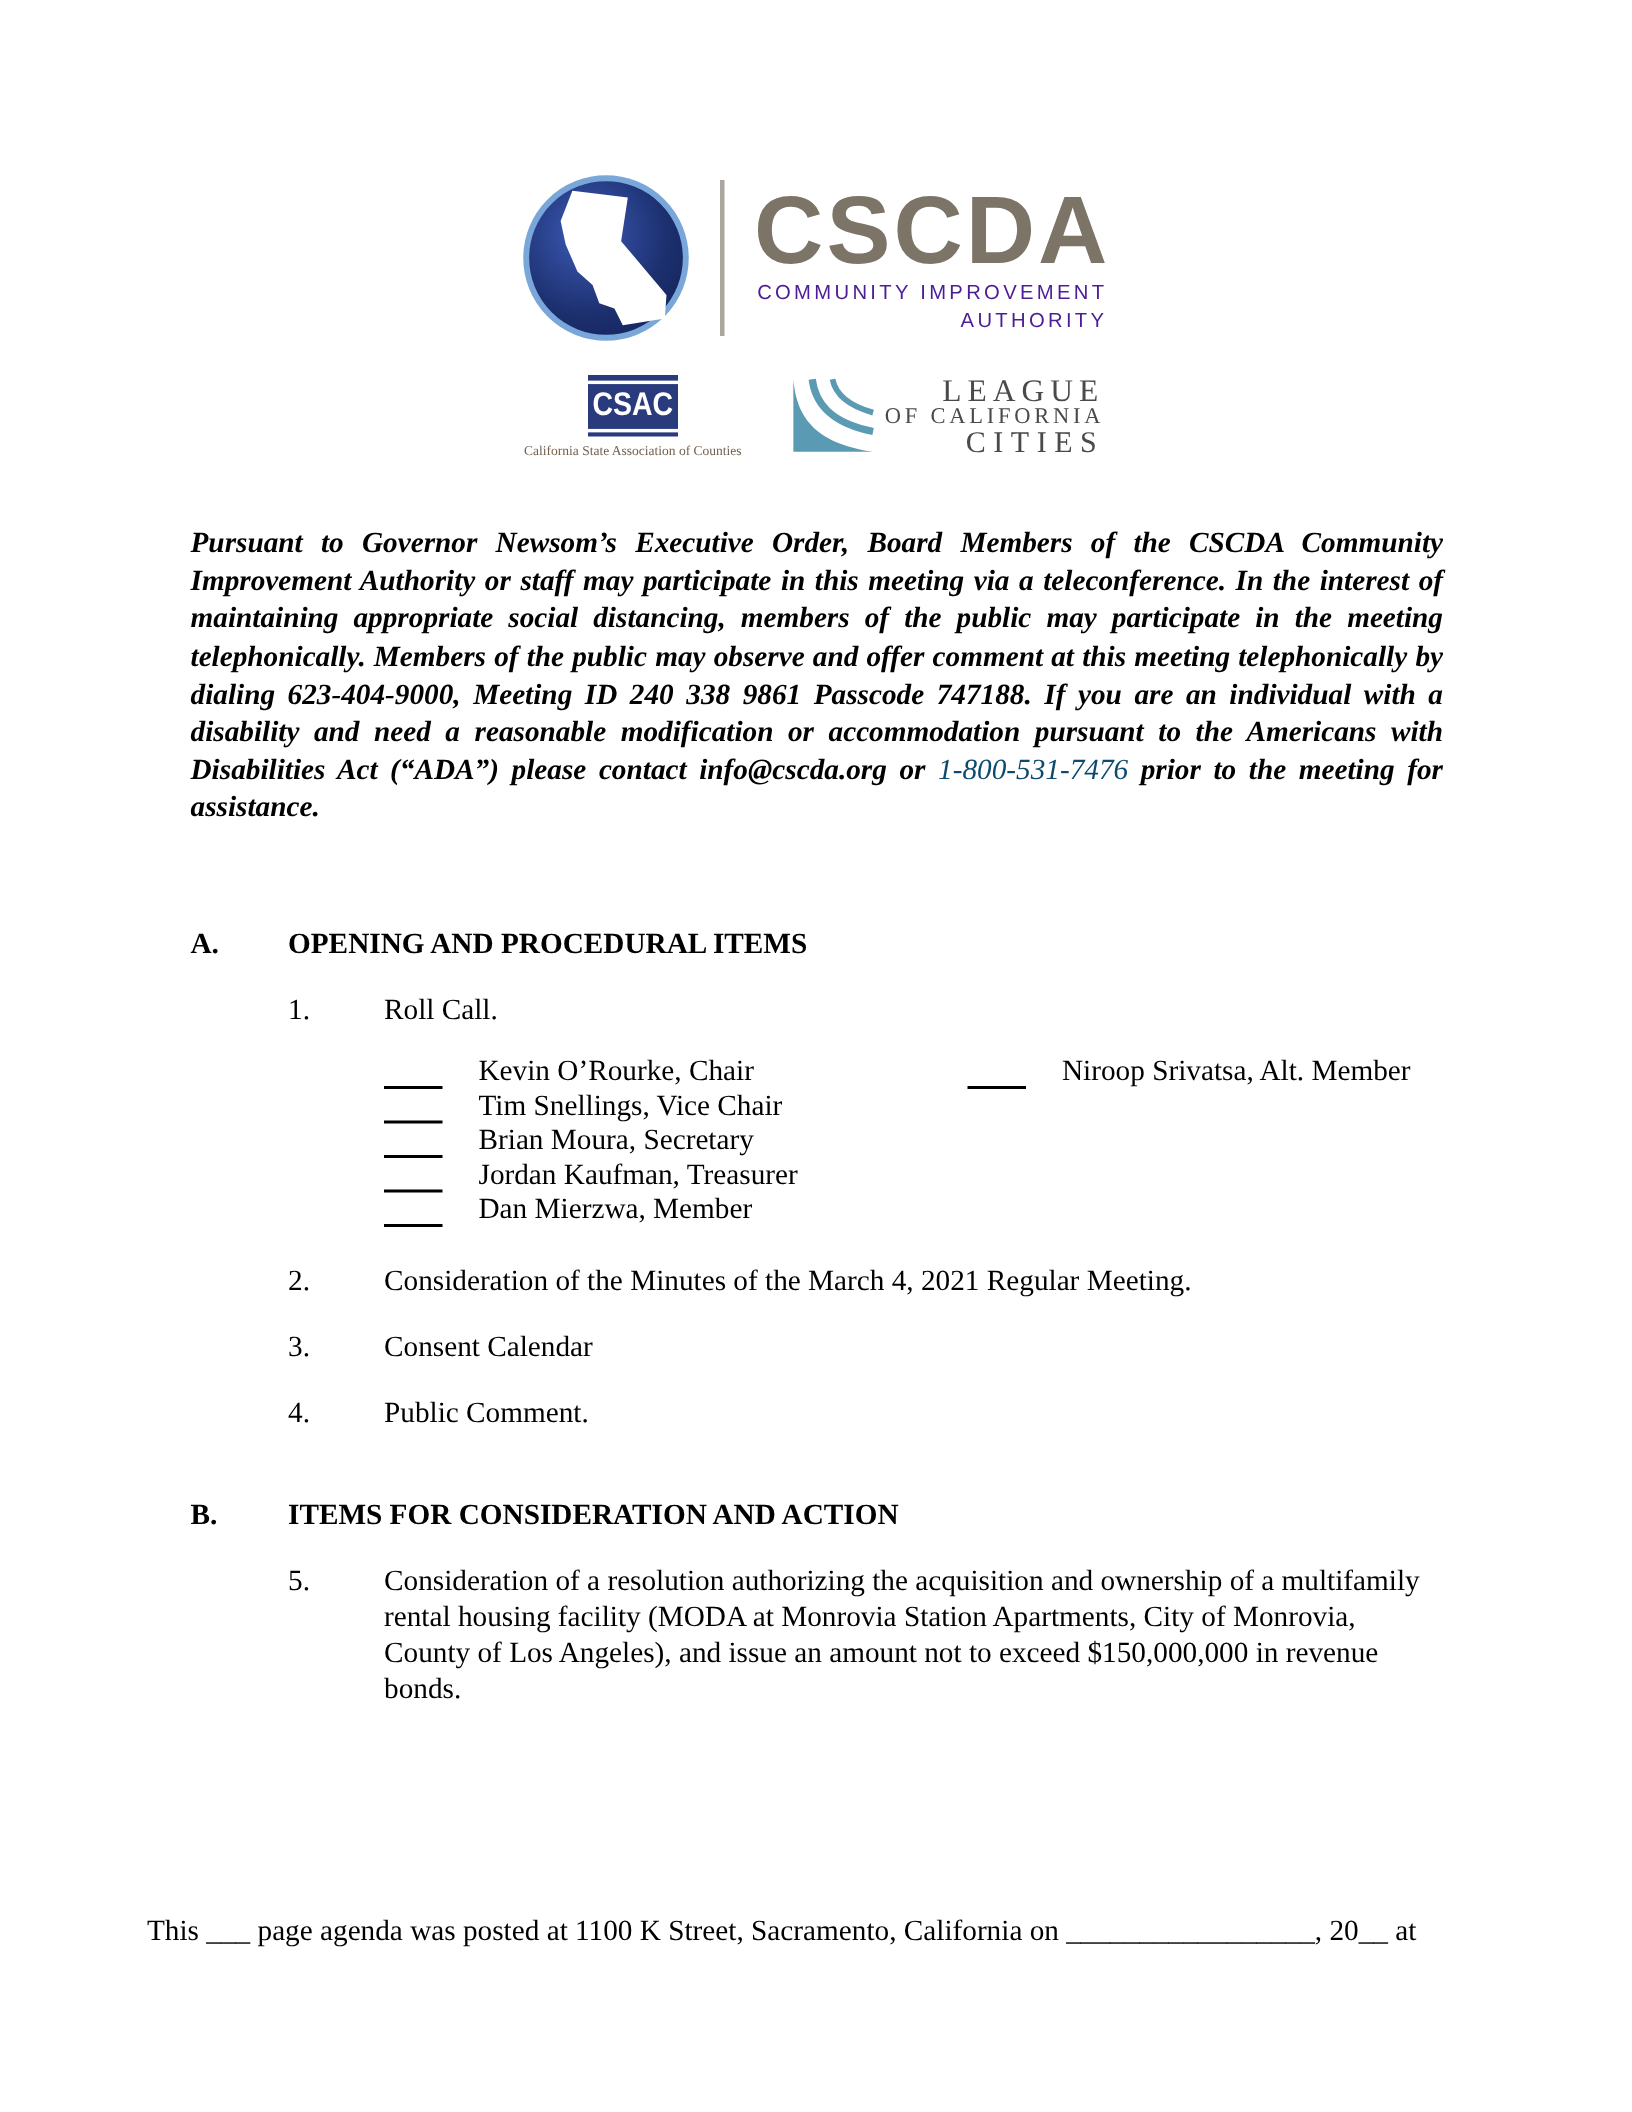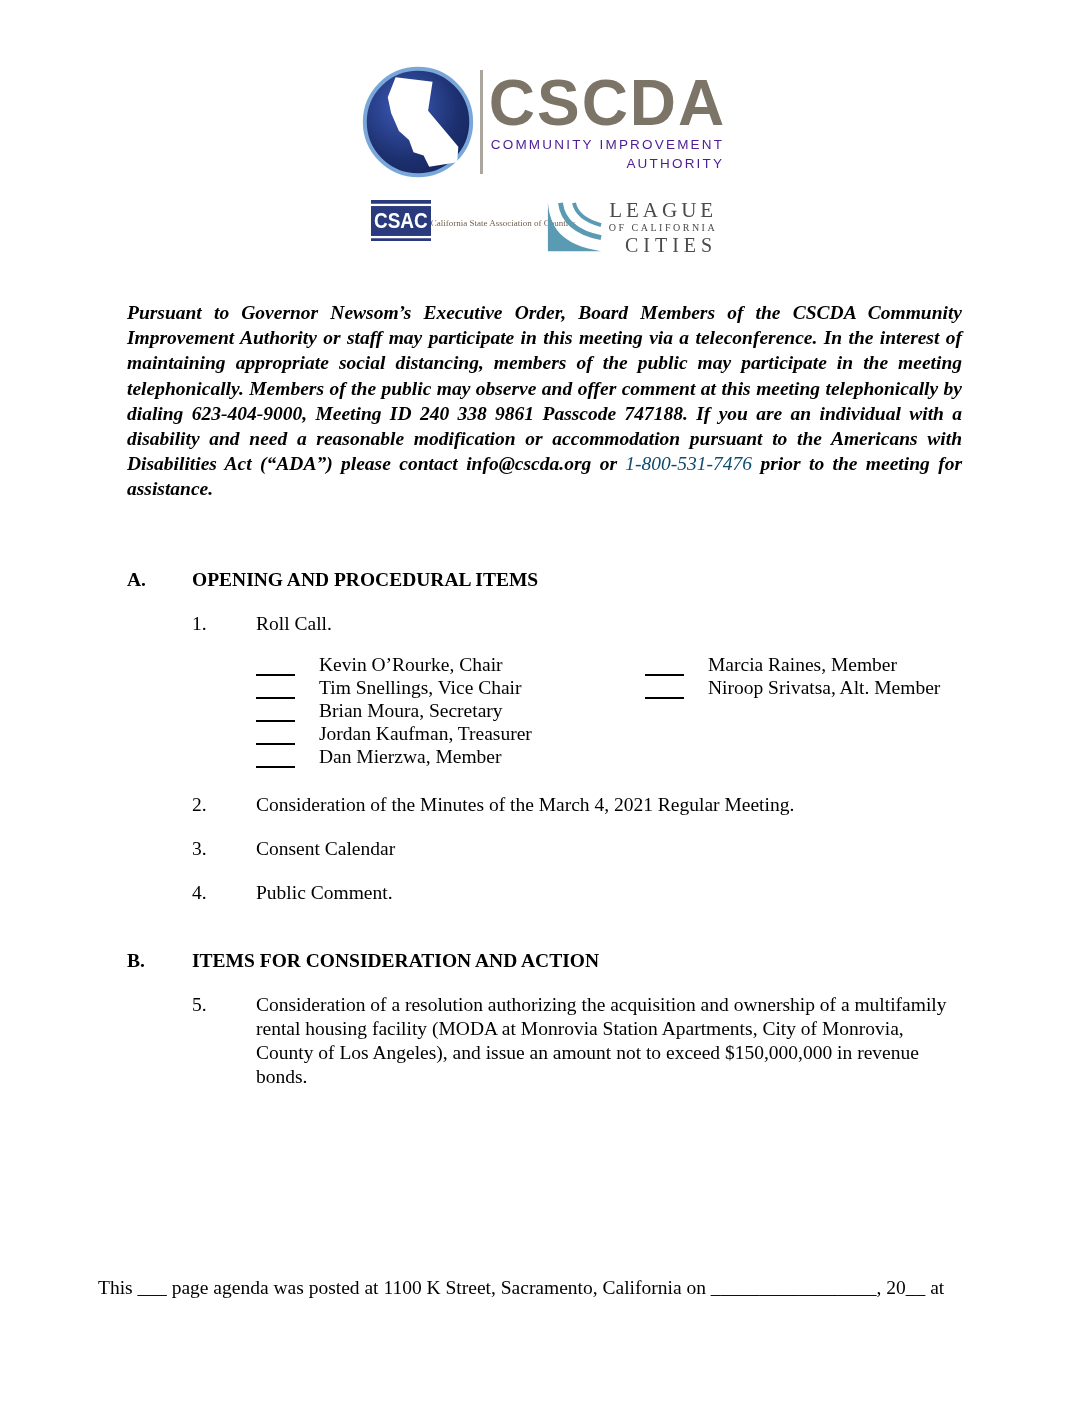--- a/index.html
+++ b/index.html
@@ -6,55 +6,55 @@
   .page{
     position:relative;
     width:1088px;height:1408px;
     margin:0 auto;
     background:#ffffff;
     font-family:"Liberation Serif",serif;
     color:#000;
     overflow:hidden;
   }
   
-  .logo-row{margin:0;padding-top:66px;display:flex;justify-content:center;align-items:center;}
+  .logo-row{margin:0;padding-top:116px;display:flex;justify-content:center;align-items:center;gap:14px;}
   .logo-circle{width:112px;height:112px;flex:0 0 auto;}
   .logo-divider{width:3px;height:104px;background:#aba69e;flex:0 0 auto;margin:0 6px;}
   .wordmark{display:flex;flex-direction:column;align-items:center;}
   .wordmark-acronym{
     font-family:"Liberation Sans",sans-serif;
     font-size:64px;font-weight:bold;line-height:64px;
     color:#7d7468;letter-spacing:2px;
   }
   .wordmark-sub{
     font-family:"Liberation Sans",sans-serif;
     font-size:13.5px;color:#4c1d95;letter-spacing:2.2px;
     line-height:19px;text-align:right;margin-top:0;
   }
   
   .sublogos{margin-top:22px;display:flex;justify-content:center;align-items:flex-start;gap:34px;}
-  .csac{display:flex;flex-direction:row;align-items:center;width:140px;text-align:center;}
+  .csac{display:flex;flex-direction:column;align-items:center;width:140px;text-align:center;}
   .csac-square{
     width:60px;height:41px;background:#2a3b7d;
     display:flex;align-items:center;justify-content:center;
   }
   .csac-inner{
     border:2px solid #ffffff;padding:1px 5px;
     color:#ffffff;font-family:"Liberation Sans",sans-serif;
     font-weight:bold;font-size:19px;line-height:24px;transform:scaleY(1.15);
   }
   .csac-caption{
     margin-top:4px;font-family:"Liberation Serif",serif;
     font-size:9px;color:#75604e;white-space:nowrap;
   }
   .league{display:flex;align-items:flex-start;gap:6px;}
   .league-mark{width:58px;height:56px;flex:0 0 auto;}
   .league-text{display:flex;flex-direction:column;align-items:flex-end;color:#4a4a4a;}
   .league-l1{font-size:21px;letter-spacing:4px;line-height:21px;}
-  .league-l2{font-size:10px;letter-spacing:2.5px;line-height:12px;margin-top:1px;}
+  .league-l2{font-size:15px;letter-spacing:2.5px;line-height:12px;margin-top:1px;}
   .league-l3{font-size:20px;letter-spacing:5px;line-height:21px;margin-top:1px;}
   
   .title-block{margin-top:44px;text-align:center;font-weight:bold;font-size:20.5px;line-height:23px;}
   .title-line{letter-spacing:0.2px;}
   
   .notice{
     margin:26px 126px 0 127px;
     text-align:justify;
     font-style:italic;font-weight:bold;
     font-size:19.5px;line-height:25.2px;
@@ -170,24 +170,20 @@
           <span class="roll-name">Jordan Kaufman, Treasurer</span>
         </div>
       <div class="roll-row">
           <span class="roll-blank"></span>
           <span class="roll-name">Dan Mierzwa, Member</span>
         </div>
     </div>
     <div class="roll-col">
       <div class="roll-row">
           <span class="roll-blank"></span>
-          <span class="roll-name">Marcia Raines, Member</span>
-        </div>
-      <div class="roll-row">
-          <span class="roll-blank"></span>
           <span class="roll-name">Niroop Srivatsa, Alt. Member</span>
         </div>
     </div>
   </div>
 
   <div class="section" style="margin-top:25px;">
     <div class="item" style="margin-top:0;">
       <span class="item-num">2.</span>
       <span class="item-text">Consideration of the Minutes of the March 4, 2021 Regular Meeting.</span>
     </div>

